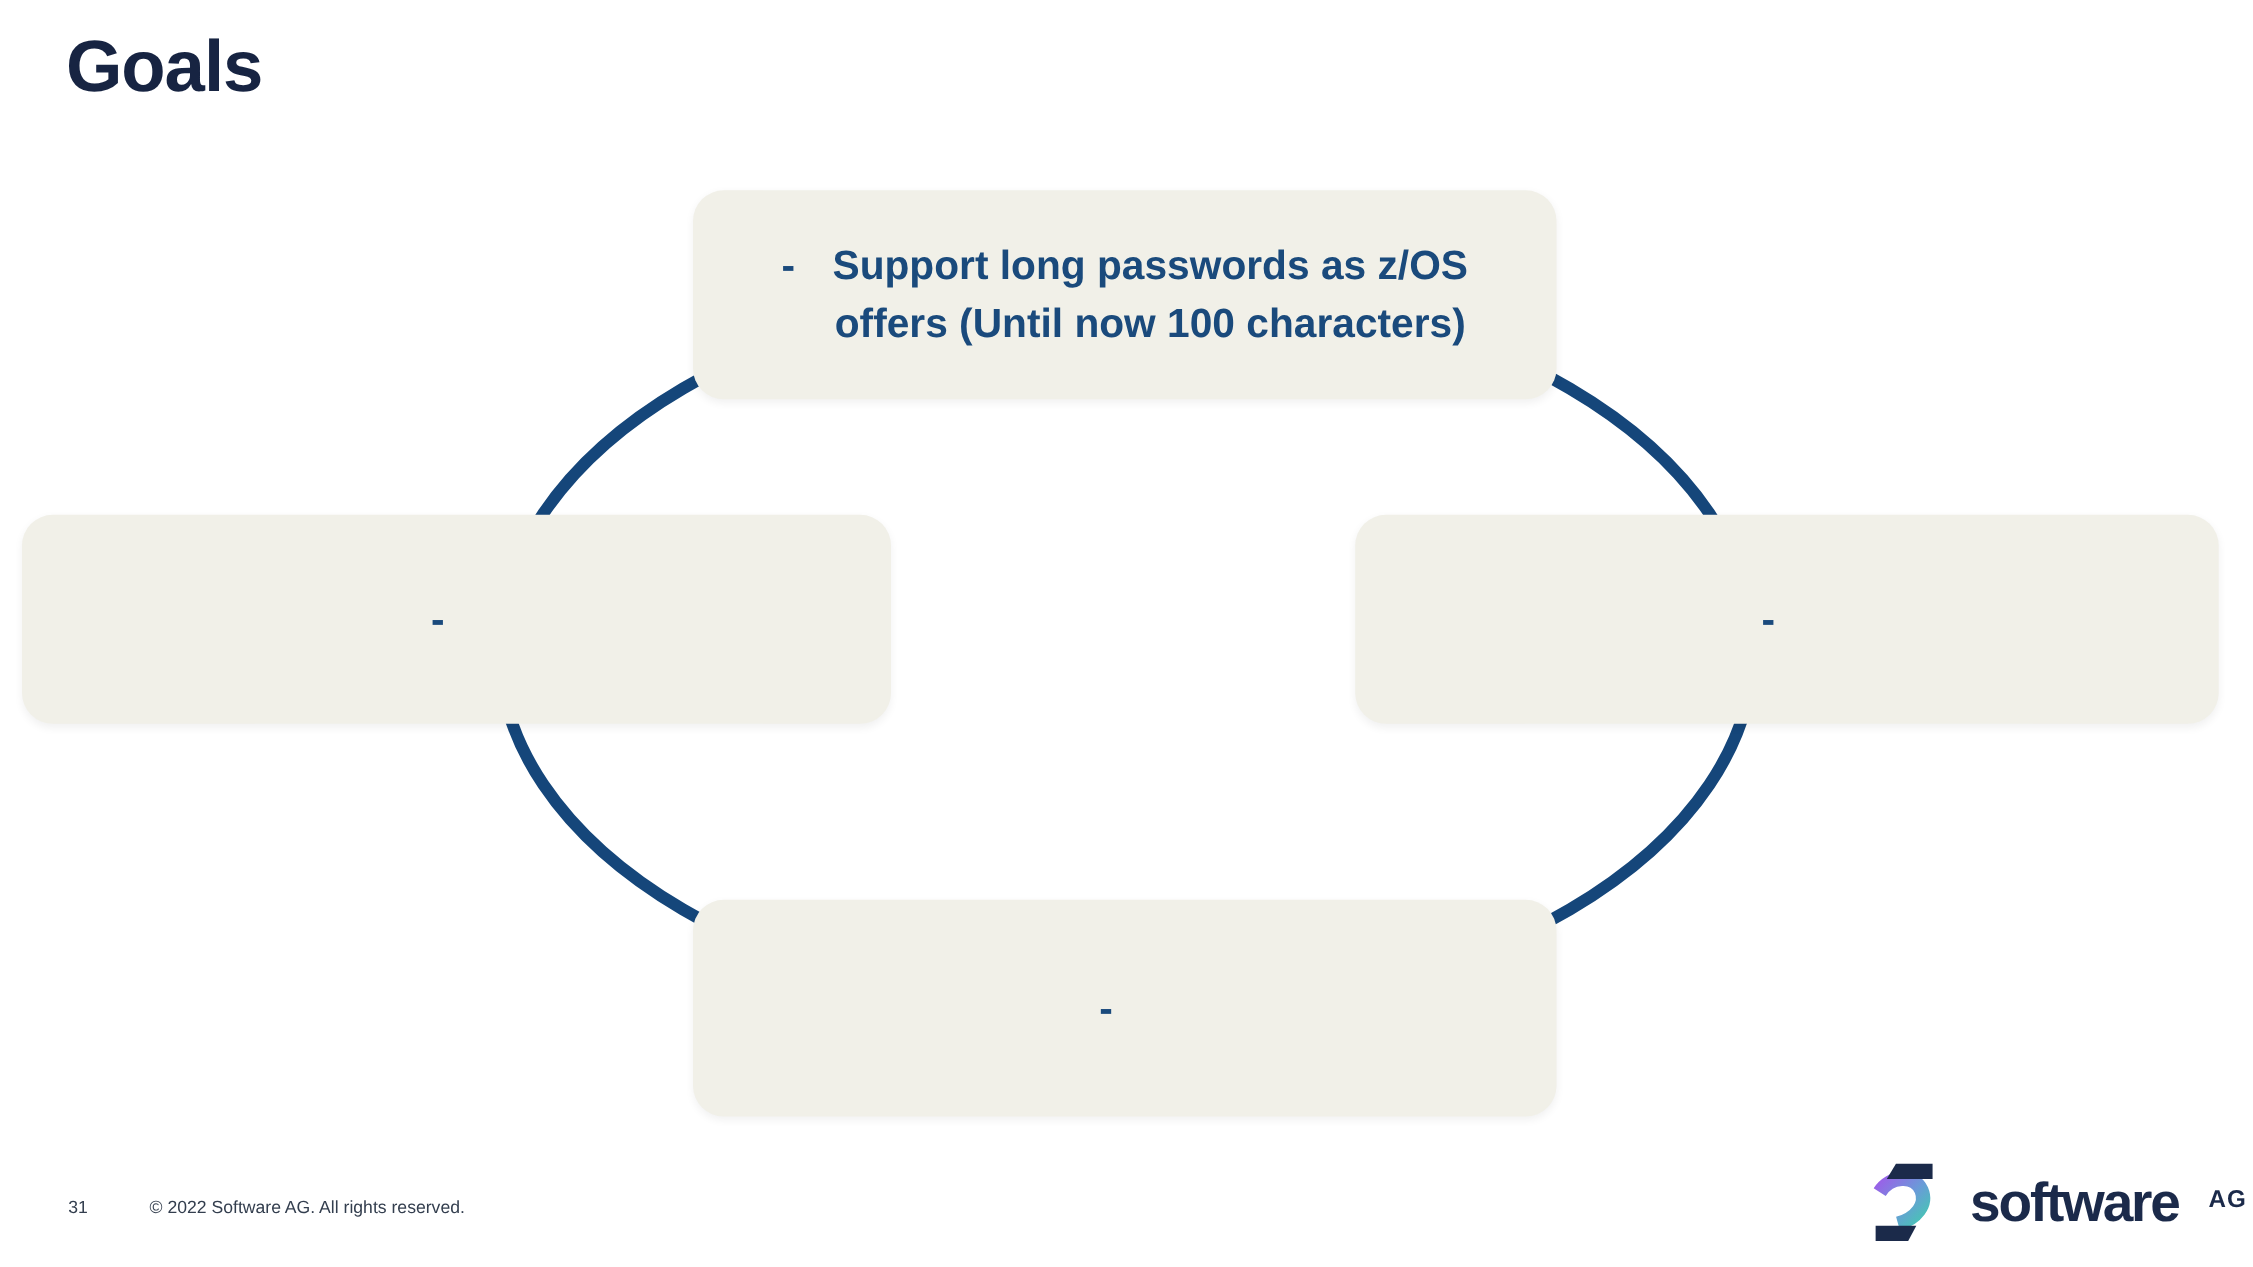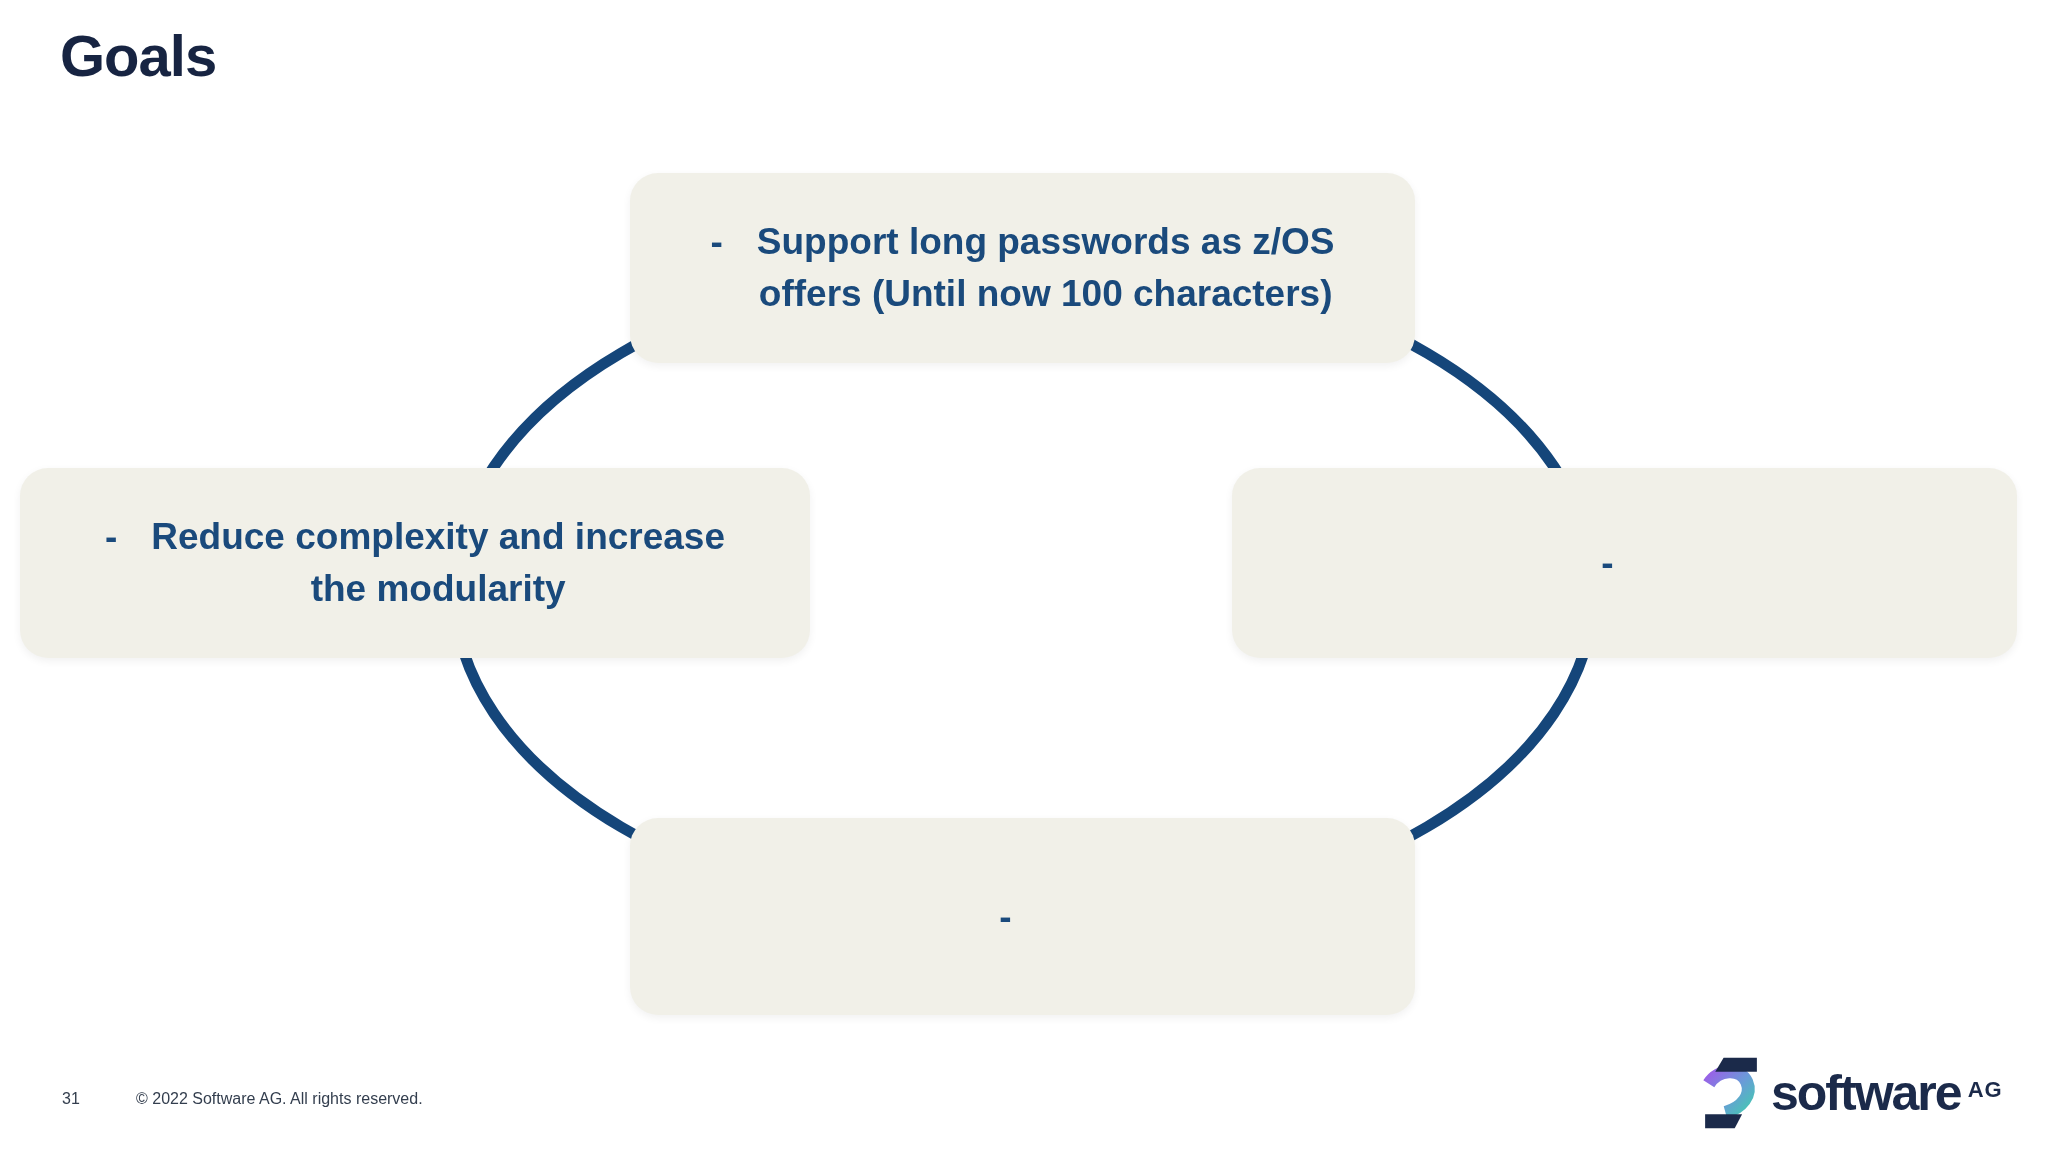--- a/index.html
+++ b/index.html
@@ -20,21 +20,21 @@
   .slide {
     position: relative;
     width: 2048px;
     height: 1152px;
     background: #ffffff;
   }
   .title {
     position: absolute;
     left: 60px;
     top: 22px;
-    font-size: 58px;
+    font-size: 66px;
     font-weight: 900;
     letter-spacing: -1px;
     color: var(--title, #172442);
   }
   .cycle-svg {
     position: absolute;
     left: 0; top: 0;
     width: 2048px; height: 1152px;
     pointer-events: none;
   }
@@ -86,20 +86,21 @@
   }
   .page-num { position: absolute; left: 62px; top: 0; }
   .copyright { position: absolute; left: 136px; top: 0; }
   .logo {
     position: absolute;
     left: 1703px;
     top: 1056px;
     display: flex;
     flex-direction: row;
     align-items: flex-start;
+    gap: 20px;
   }
   .logo-icon { width: 56px; height: 74px; margin-right: 12px; }
   .logo-wordmark {
     font-size: 50px;
     font-weight: 800;
     letter-spacing: -2px;
     color: var(--logo_navy, #1B2A4A);
     line-height: 74px;
   }
   .logo-suffix {
@@ -128,24 +129,20 @@
       <div class="box-text">
         <span>Support long passwords as z/OS</span>
         <span>offers (Until now 100 characters)</span>
       </div>
     </div>
   </div>
 
   <div class="goal-box box-left">
     <div class="box-inner">
       <span class="bullet">-</span>
-      <div class="box-text">
-        <span>Reduce complexity and increase</span>
-        <span>the modularity</span>
-      </div>
     </div>
   </div>
 
   <div class="goal-box box-right">
     <div class="box-inner">
       <span class="bullet">-</span>
     </div>
   </div>
 
   <div class="goal-box box-bottom">

